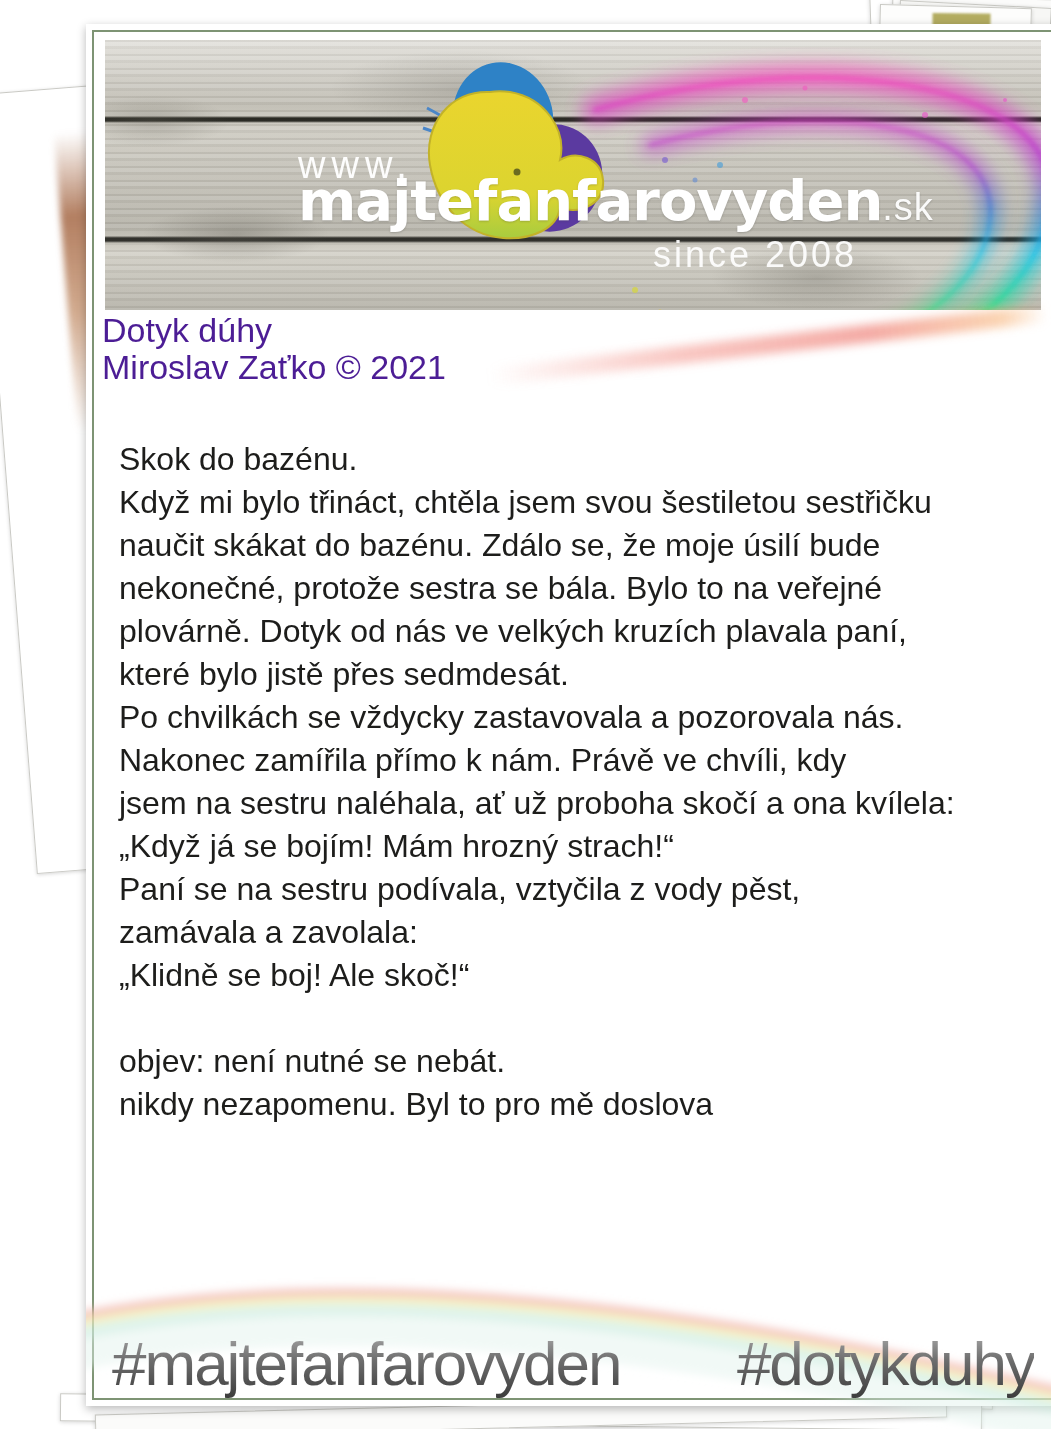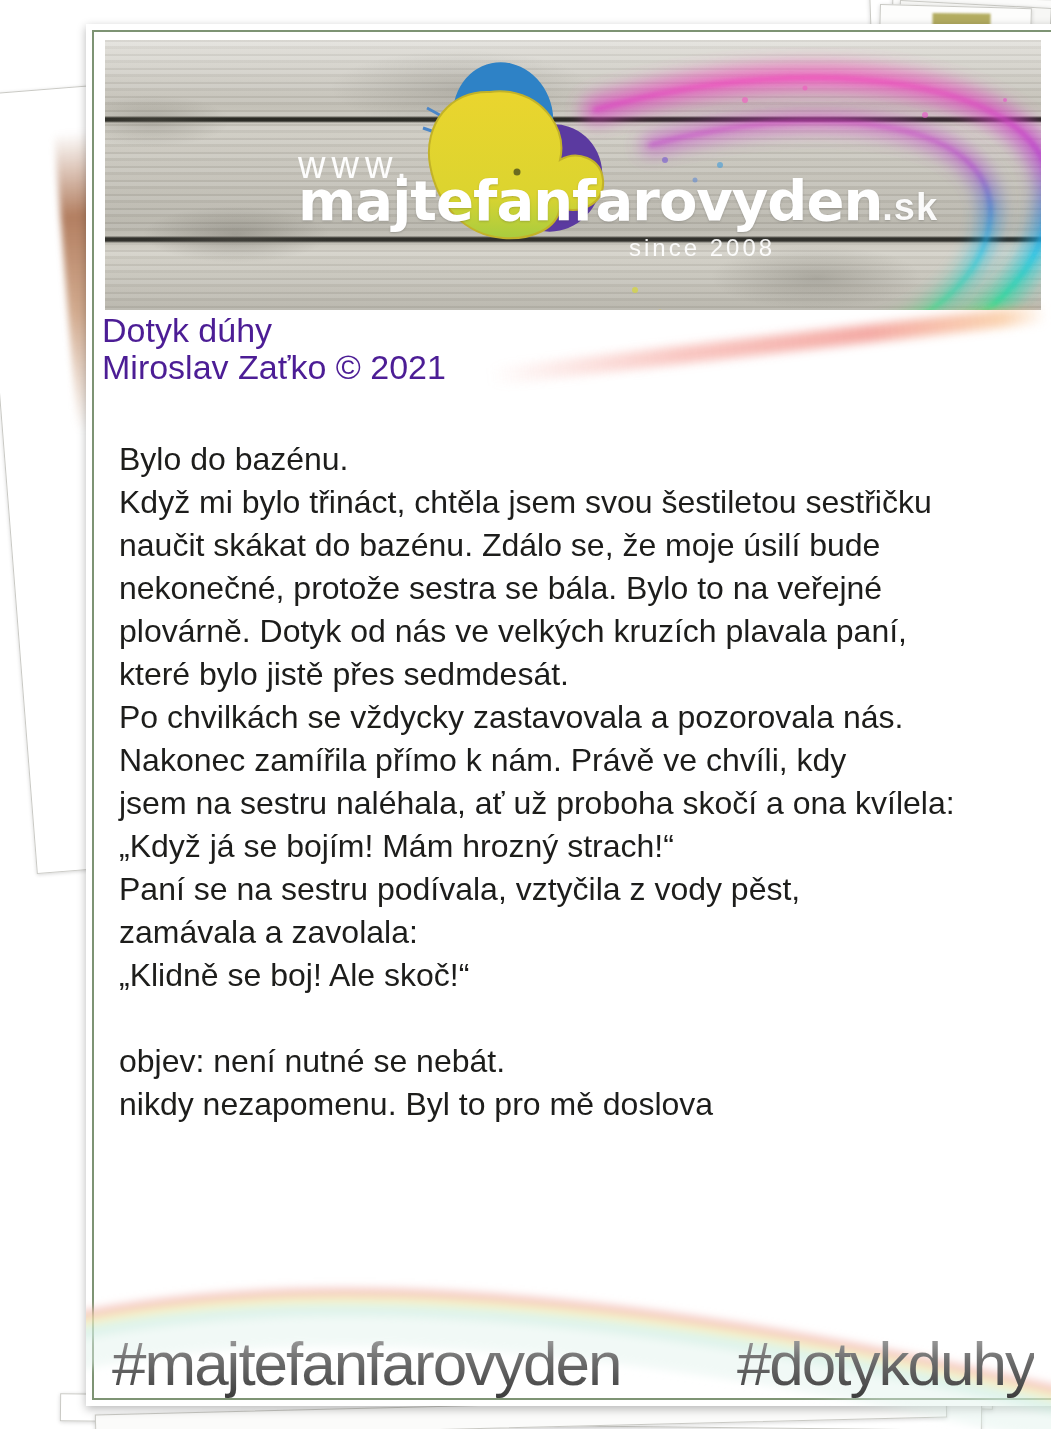--- a/index.html
+++ b/index.html
@@ -52,23 +52,23 @@
       radial-gradient(ellipse 170px 52px at 76% 88%,rgba(100,97,88,.30),transparent 62%),
       radial-gradient(ellipse 120px 40px at 5% 30%,rgba(105,102,92,.28),transparent 65%);}
   .swirl,.butterfly{position:absolute;left:0;top:0;}
 
   .logo-text{position:absolute;left:0;top:0;width:100%;height:100%;color:#fff;}
   .logo-www{position:absolute;left:193px;top:104px;font-size:38px;letter-spacing:6px;
             color:rgba(255,255,255,.96);}
   .logo-name{position:absolute;left:193px;top:128px;font-family:"DejaVu Sans",sans-serif;
              font-weight:bold;font-size:56px;letter-spacing:-1px;white-space:nowrap;
              text-shadow:0 1px 2px rgba(60,60,55,.25);}
-  .logo-tld{font-family:"Liberation Sans",sans-serif;font-weight:700;font-size:38px;
+  .logo-tld{font-family:"Liberation Sans",sans-serif;font-weight:400;font-size:38px;
             letter-spacing:1px;color:rgba(255,255,255,.95);}
-  .logo-since{position:absolute;left:524px;top:194px;font-size:24px;letter-spacing:3px;
+  .logo-since{position:absolute;left:548px;top:194px;font-size:36px;letter-spacing:3px;
               color:rgba(255,255,255,.92);}
 
   
   .attribution{position:absolute;left:16px;top:288px;color:#4c1d95;font-size:34px;line-height:37px;}
 
   
   .red-streak{position:absolute;left:402px;top:312px;width:560px;height:18px;
     transform:rotate(-6.5deg);filter:blur(5px);
     background:linear-gradient(to left,rgba(250,180,110,0) 0%,rgba(246,168,100,.5) 8%,
       rgba(236,108,98,.58) 32%,rgba(242,138,128,.48) 66%,rgba(246,170,160,0) 100%);}
@@ -177,21 +177,21 @@
     </div>
 
     <div class="attribution">
       <div>Dotyk dúhy</div>
       <div>Miroslav Zaťko © 2021</div>
     </div>
 
     <div class="red-streak"></div>
 
     <div class="quote">
-      <div class="ql">Bylo do bazénu.</div>
+      <div class="ql">Skok do bazénu.</div>
       <div class="ql">Když mi bylo třináct, chtěla jsem svou šestiletou sestřičku</div>
       <div class="ql">naučit skákat do bazénu. Zdálo se, že moje úsilí bude</div>
       <div class="ql">nekonečné, protože sestra se bála. Bylo to na veřejné</div>
       <div class="ql">plovárně. Dotyk od nás ve velkých kruzích plavala paní,</div>
       <div class="ql">které bylo jistě přes sedmdesát.</div>
       <div class="ql">Po chvilkách se vždycky zastavovala a pozorovala nás.</div>
       <div class="ql">Nakonec zamířila přímo k nám. Právě ve chvíli, kdy</div>
       <div class="ql">jsem na sestru naléhala, ať už proboha skočí a ona kvílela:</div>
       <div class="ql">„Když já se bojím! Mám hrozný strach!“</div>
       <div class="ql">Paní se na sestru podívala, vztyčila z vody pěst,</div>

